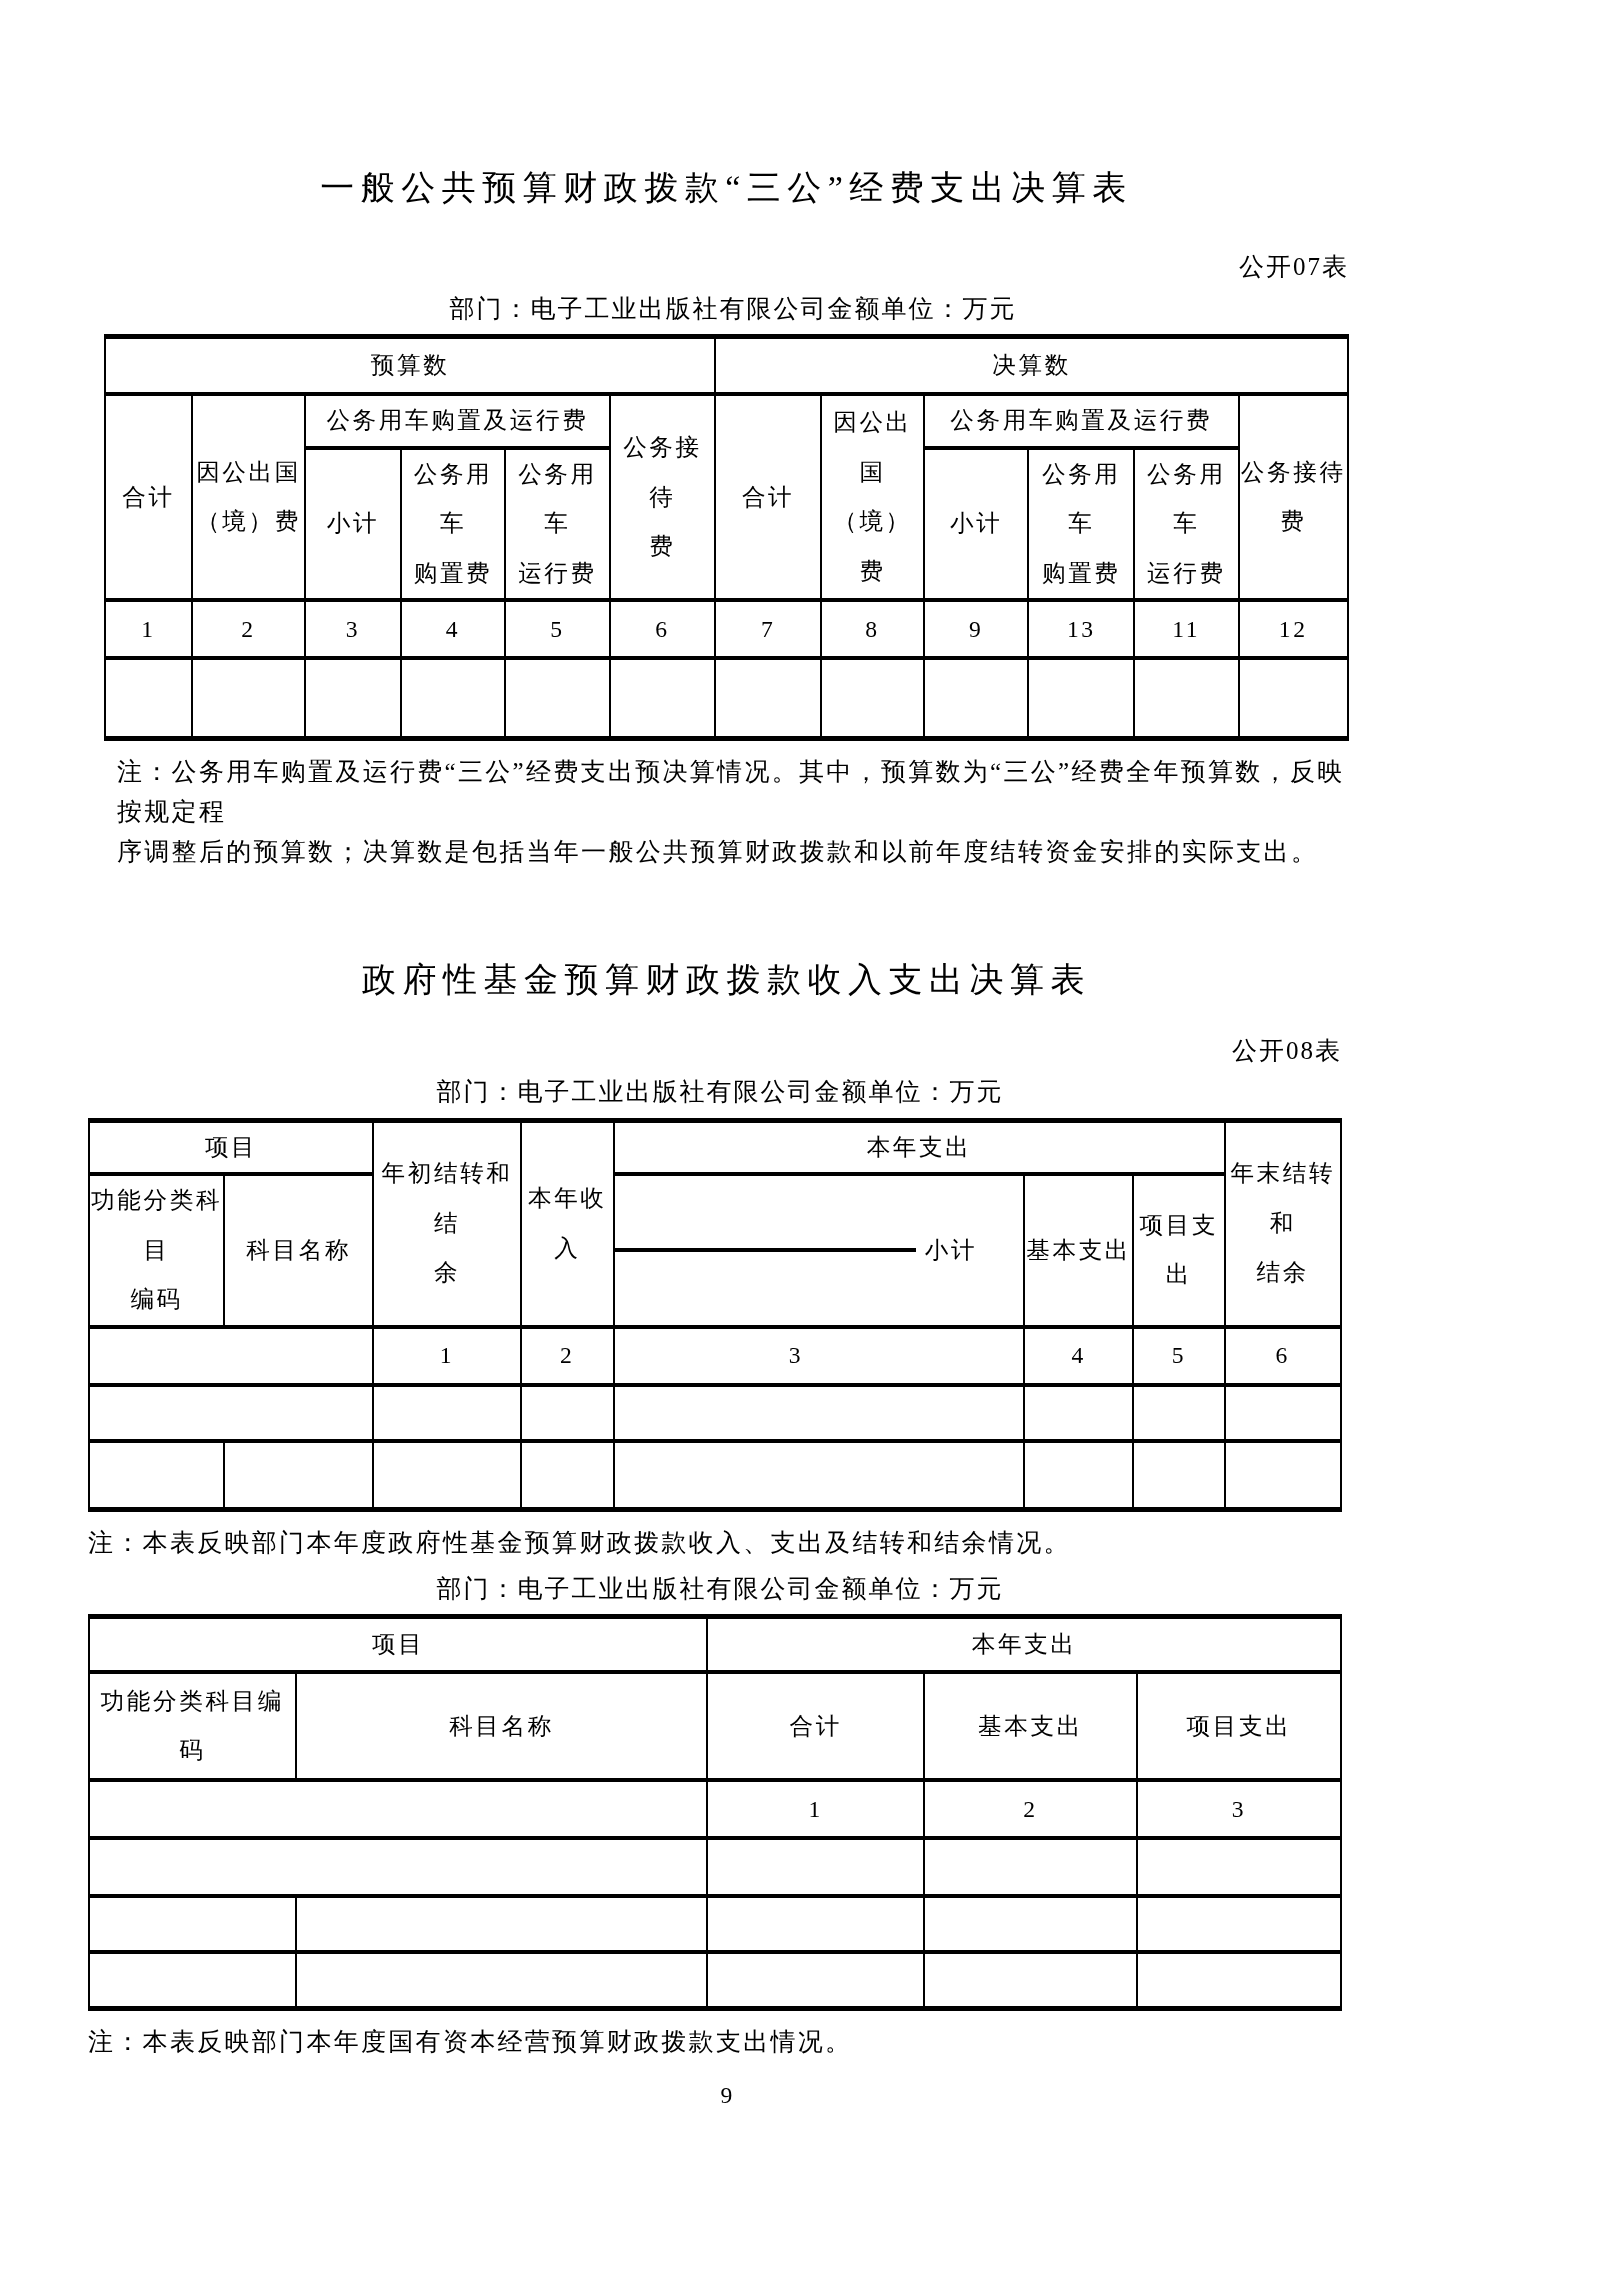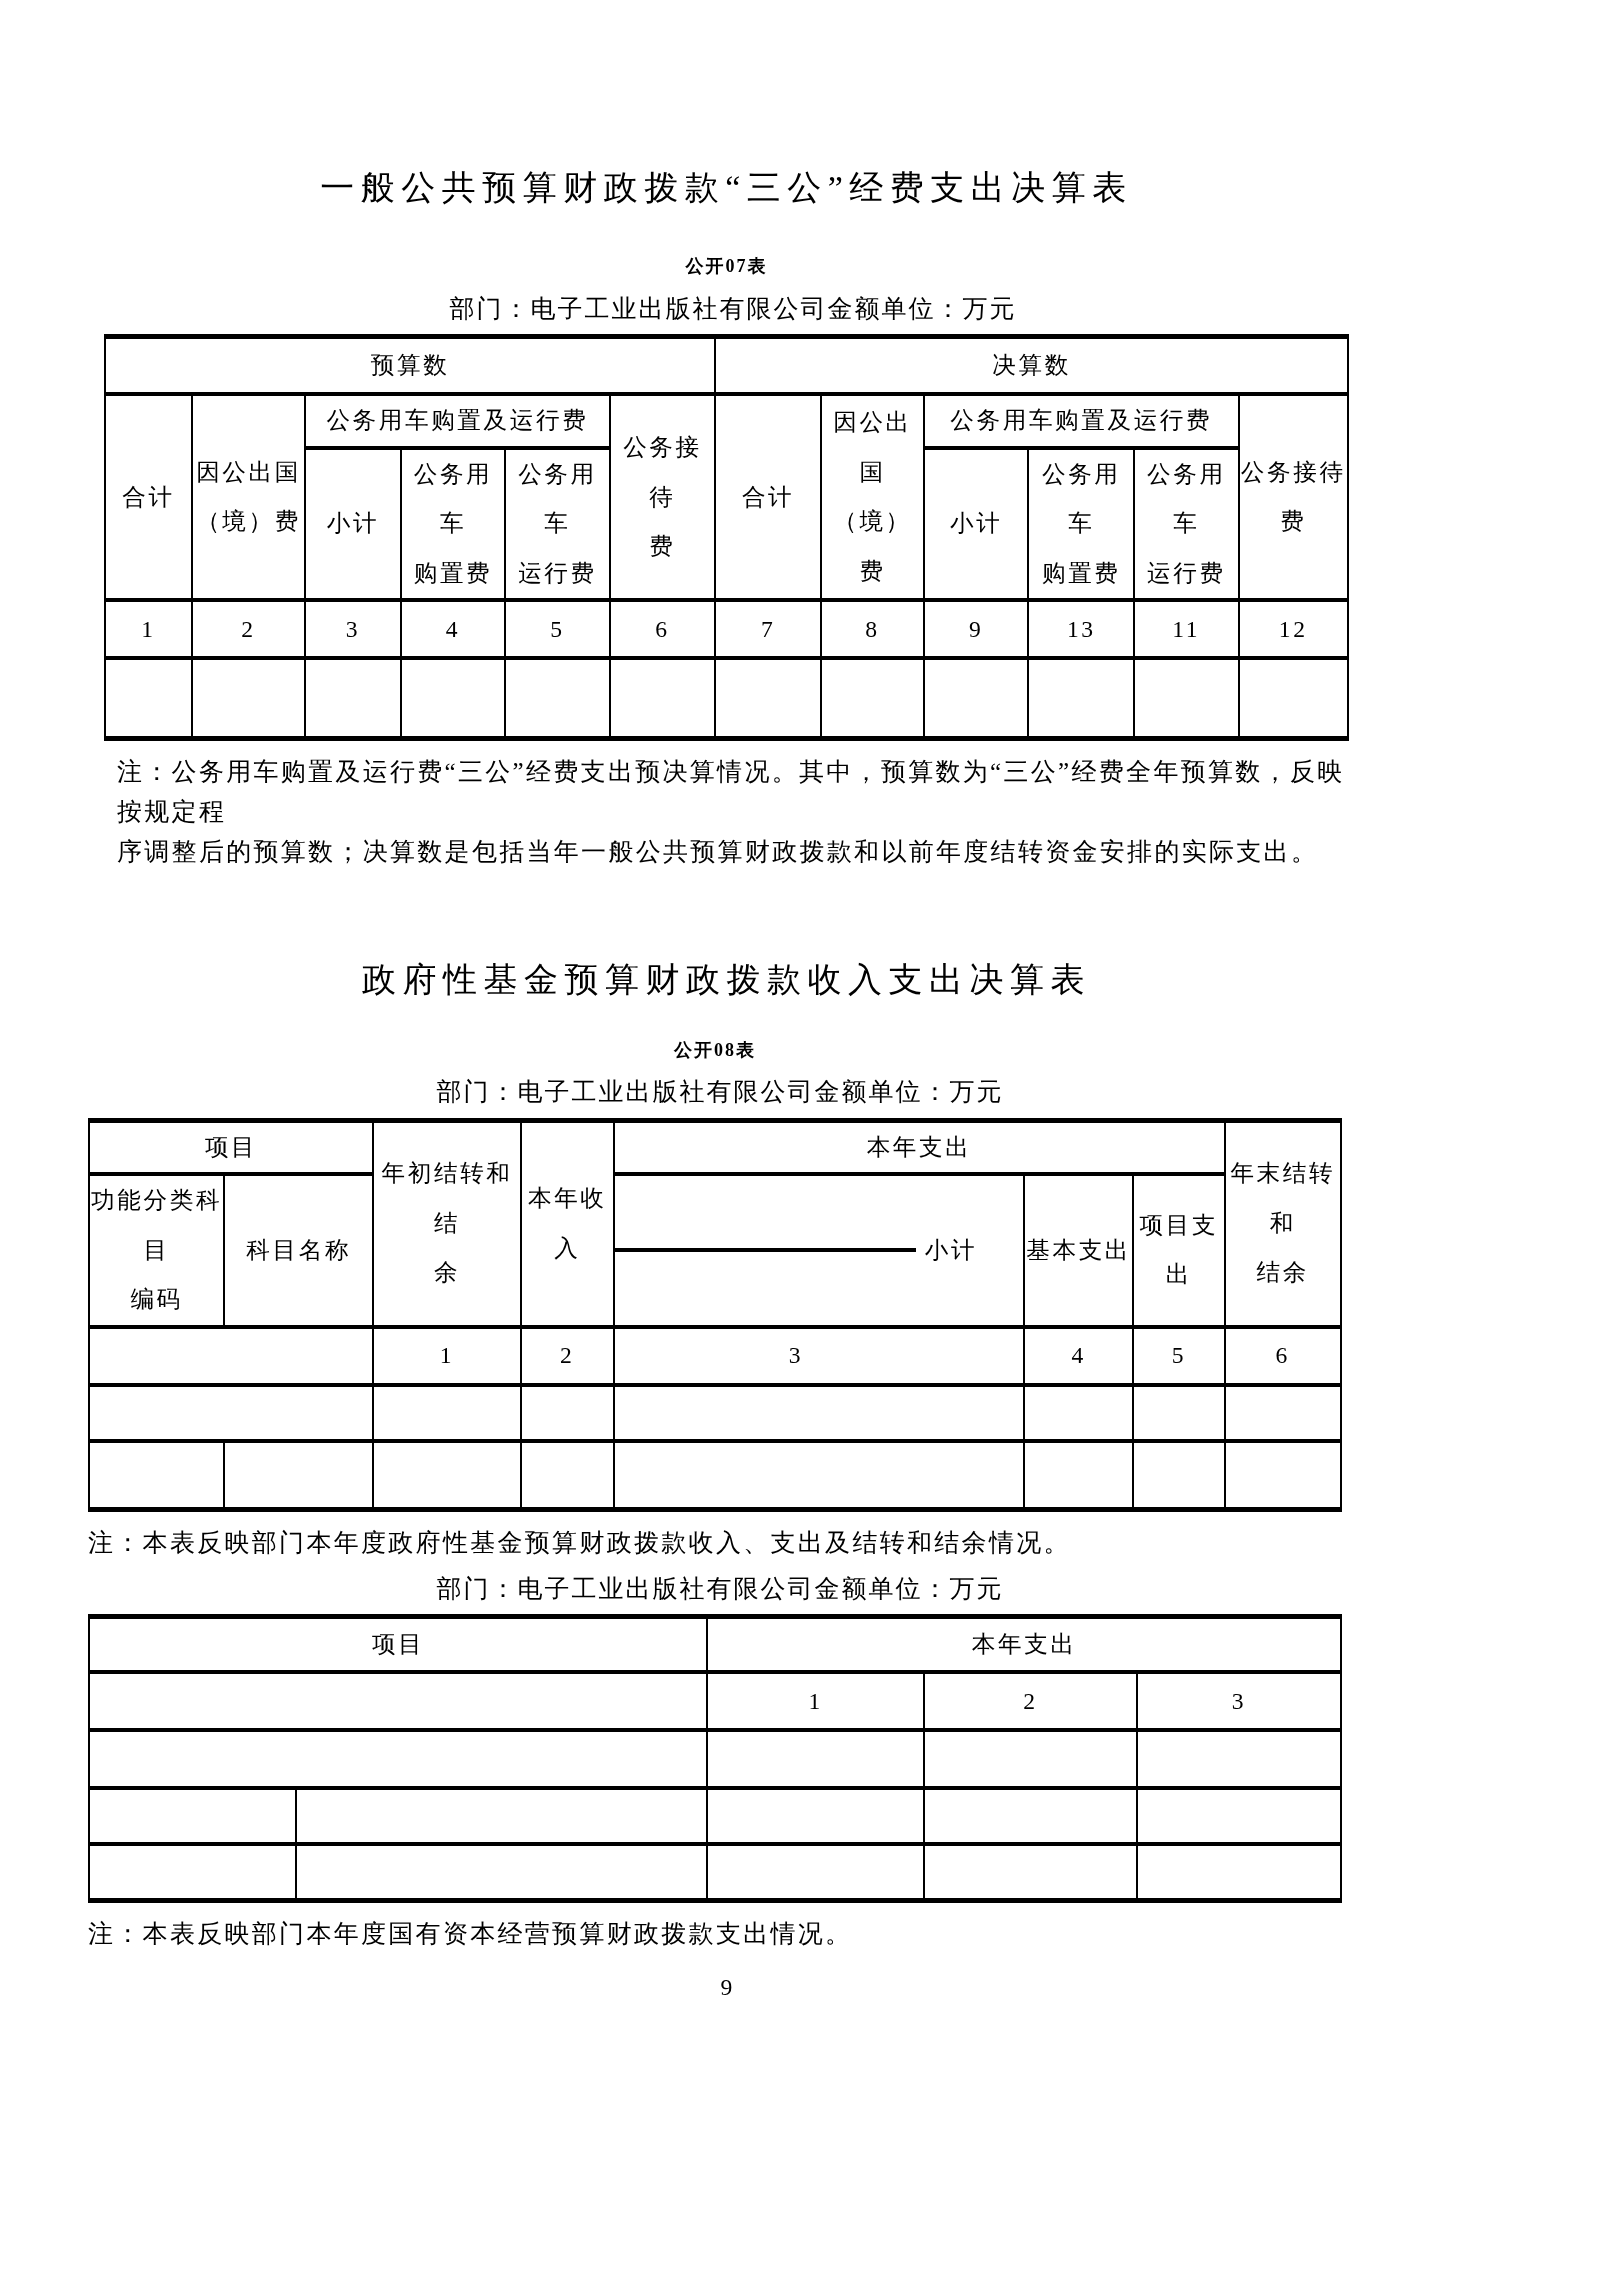--- a/index.html
+++ b/index.html
@@ -20,25 +20,24 @@
   }
   .title-1 { margin-top:165px; }
   .title-2 { margin-top:85px; }
   .title-3 { margin-top:92px; }
 
   .sec-body-1 { margin-left:104px; margin-right:104px; }
   .sec-body-2 { margin-left:88px; margin-right:111px; }
   .sec-body-3 { margin-left:88px; margin-right:111px; }
 
   .code-row {
-    text-align:center;
-    font-size:18px;
+    text-align:right;
+    font-size:25px;
     letter-spacing:2px;
     line-height:33px;
-    font-weight:bold;
   }
   .code-1 { margin-top:39px; }
   .code-2 { margin-top:31px; }
   .code-3 { margin-top:31px; }
 
   .meta-row {
     display:flex;
     justify-content:center;
     font-size:25px;
     letter-spacing:2px;
@@ -291,20 +290,27 @@
           <col style="width:32.9%">
           <col style="width:17.3%">
           <col style="width:17.0%">
           <col style="width:16.3%">
       </colgroup>
       <tbody>
           <tr class="h85">
         <td colspan="2">项目</td>
         <td colspan="3">本年支出</td>
       </tr>
+      <tr class="h165">
+        <td>功能分类科目编码</td>
+        <td>科目名称</td>
+        <td>合计</td>
+        <td>基本支出</td>
+        <td>项目支出</td>
+      </tr>
       <tr class="h88">
         <td colspan="2"></td>
         <td>1</td>
         <td>2</td>
         <td class="num-big">3</td>
       </tr>
       <tr class="h88">
         <td colspan="2"></td>
         <td></td>
         <td></td>

